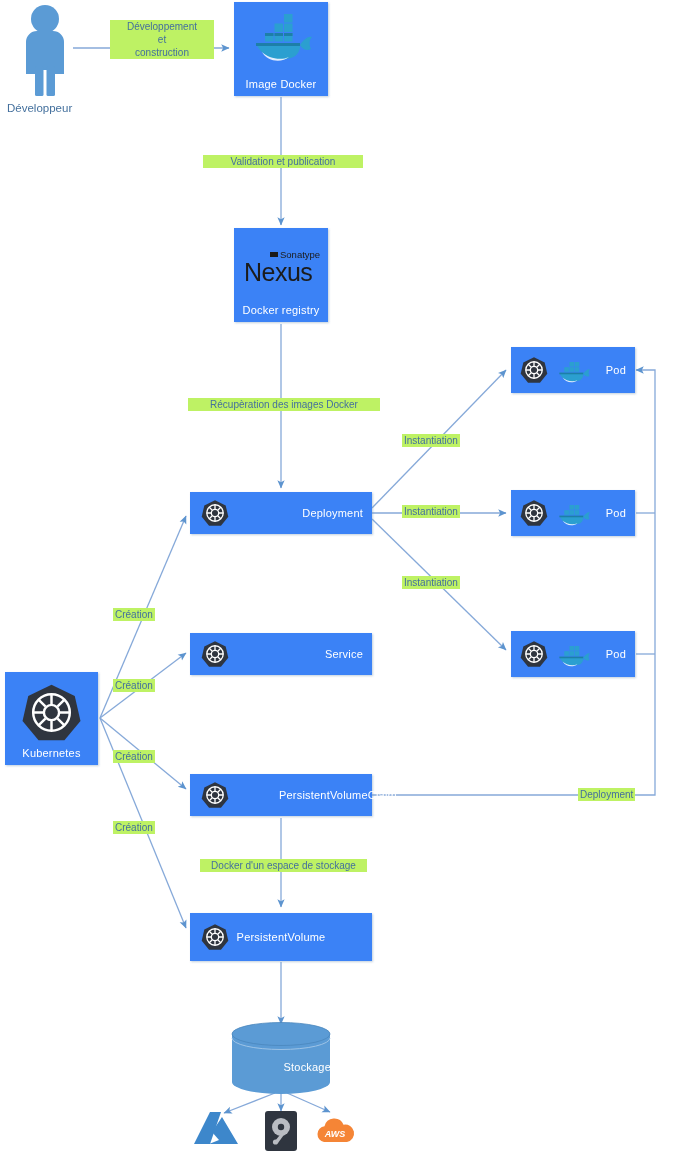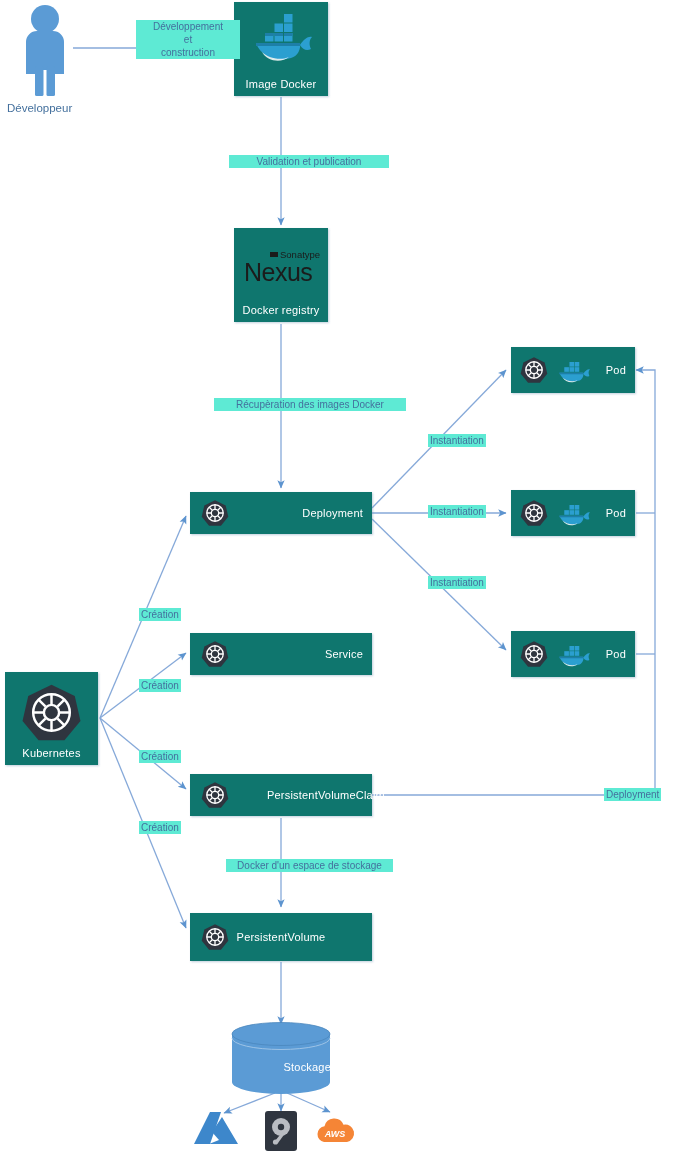--- a/index.html
+++ b/index.html
@@ -18,21 +18,21 @@
   #diagram {
     position: absolute;
     left: 0;
     top: 0;
     width: 673px;
     height: 1153px;
   }
   .node {
     position: absolute;
     box-sizing: border-box;
-    background: #0f766e;
+    background: #3b82f6;
     box-shadow: 1px 1px 2px rgba(120,150,180,0.45);
   }
   .node-label {
     position: absolute;
     color: #ffffff;
     font-size: 11px;
     letter-spacing: 0.2px;
     white-space: nowrap;
   }
   .node-label.bottom {
@@ -47,23 +47,22 @@
     transform: translateY(-50%);
     font-size: 11px;
   }
   .edge-label {
     position: absolute;
     color: #44709d;
     font-size: 10px;
     line-height: 13px;
     white-space: pre-line;
     text-align: center;
-    background: #5eead4;
+    background: #bef264;
     padding: 0 2px;
-    margin-left: 26px;
   }
   .outside-label {
     position: absolute;
     color: #44709d;
     font-size: 11.5px;
     white-space: nowrap;
   }
   .icon {
     position: absolute;
   }
@@ -202,21 +201,21 @@
       <svg width="28" height="28" viewBox="0 0 32 32">
         <path d="M16,1.5 L28.2,7.3 L31.2,20.4 L22.8,30.6 L9.2,30.6 L0.8,20.4 L3.8,7.3 Z" fill="#2f353f"></path>
         <g stroke="#ffffff" stroke-width="1.5" fill="none">
           <circle cx="16" cy="16" r="4.2"></circle>
           <circle cx="16" cy="16" r="9.4"></circle>
           <path d="M16,6.6 L16,11.8 M16,20.2 L16,25.4 M6.6,16 L11.8,16 M20.2,16 L25.4,16"></path>
           <path d="M9.4,9.4 L12.9,12.9 M19.1,19.1 L22.6,22.6 M22.6,9.4 L19.1,12.9 M12.9,19.1 L9.4,22.6"></path>
         </g>
       </svg>
     </div>
-    <div class="node-label" style="left:48px;top:50%;transform:translateY(-50%);padding-left:29px;">PersistentVolumeClaim</div>
+    <div class="node-label" style="left:60px;top:50%;transform:translateY(-50%);padding-left:29px;">PersistentVolumeClaim</div>
   </div>
   <div class="edge-label" style="left:200px;top:859px;width:163px;">Docker d'un espace de stockage</div>
 
   <div class="node" style="left:190px;top:913px;width:182px;height:48px;">
     <div class="icon" style="left:11px;top:10px;width:28px;height:28px;">
       <svg width="28" height="28" viewBox="0 0 32 32">
         <path d="M16,1.5 L28.2,7.3 L31.2,20.4 L22.8,30.6 L9.2,30.6 L0.8,20.4 L3.8,7.3 Z" fill="#2f353f"></path>
         <g stroke="#ffffff" stroke-width="1.5" fill="none">
           <circle cx="16" cy="16" r="4.2"></circle>
           <circle cx="16" cy="16" r="9.4"></circle>

